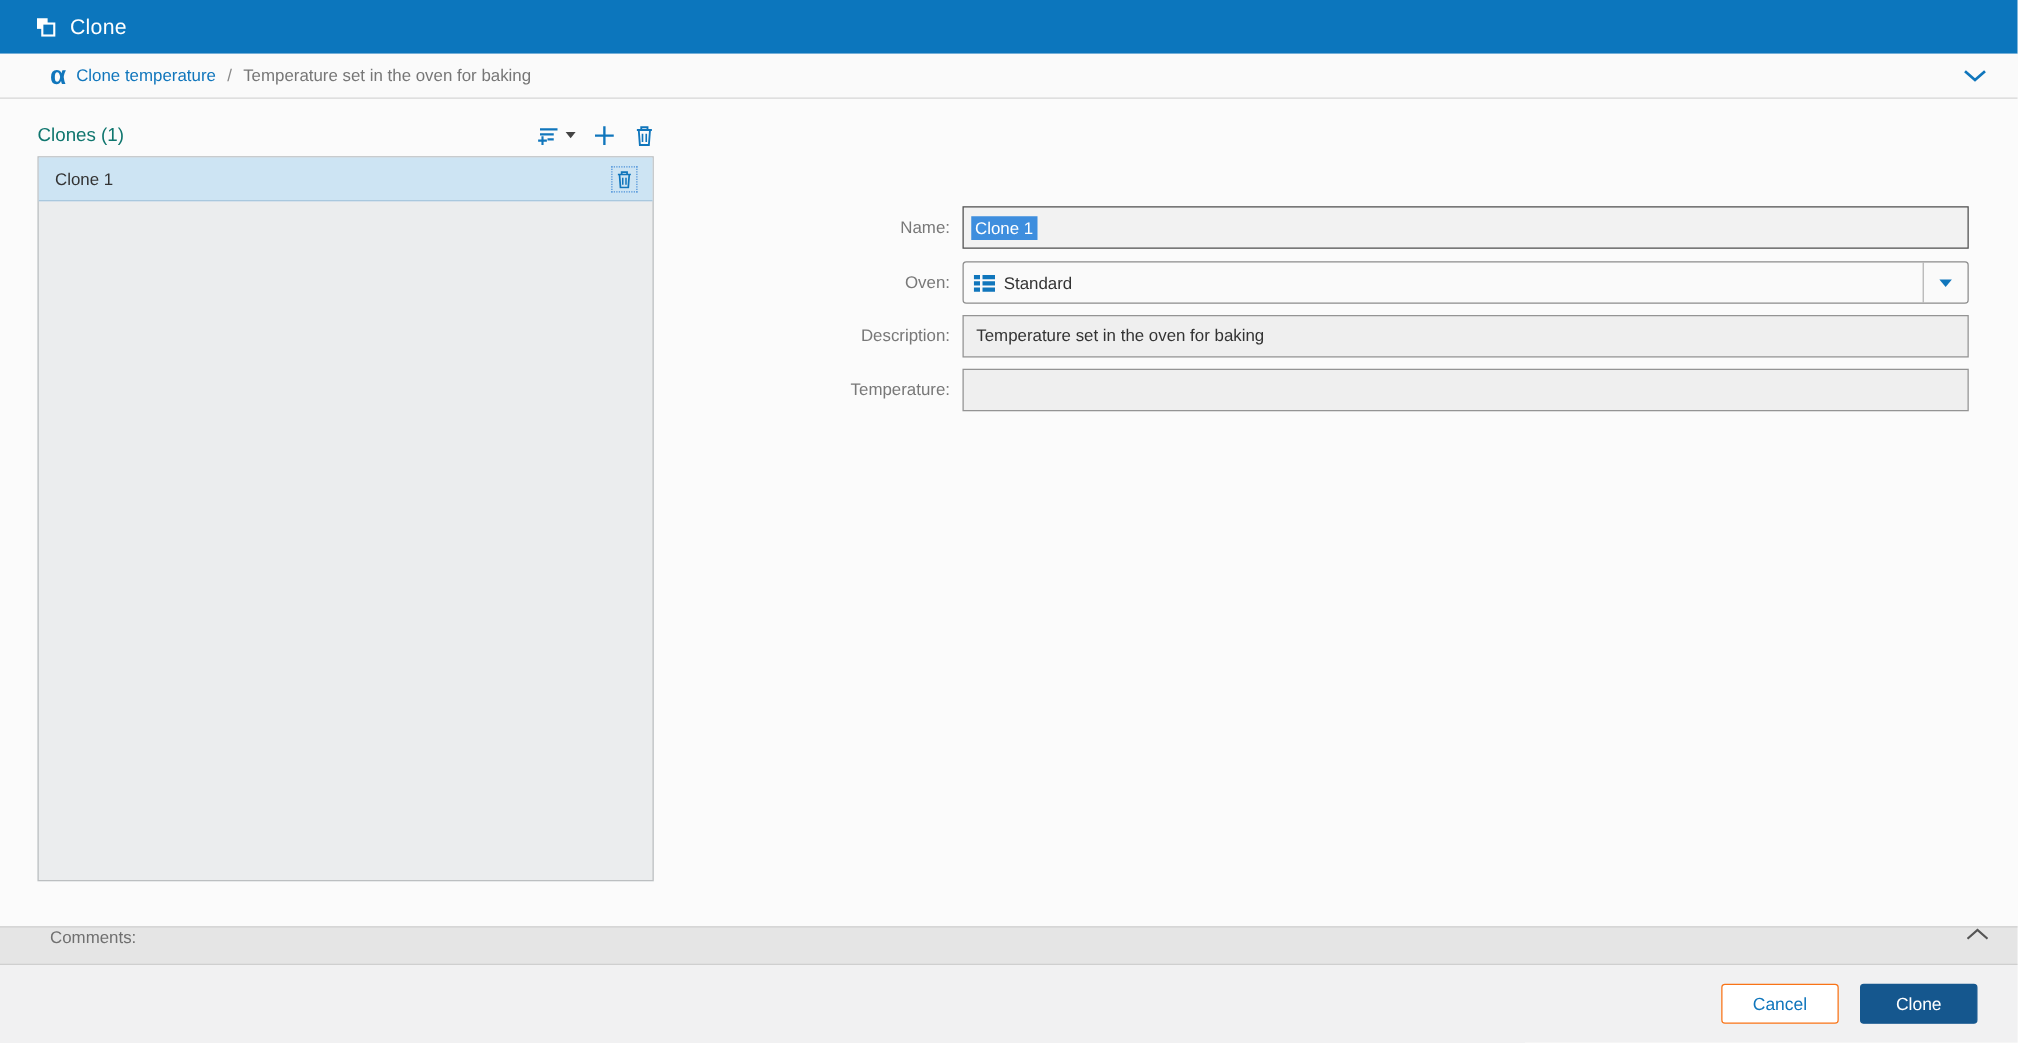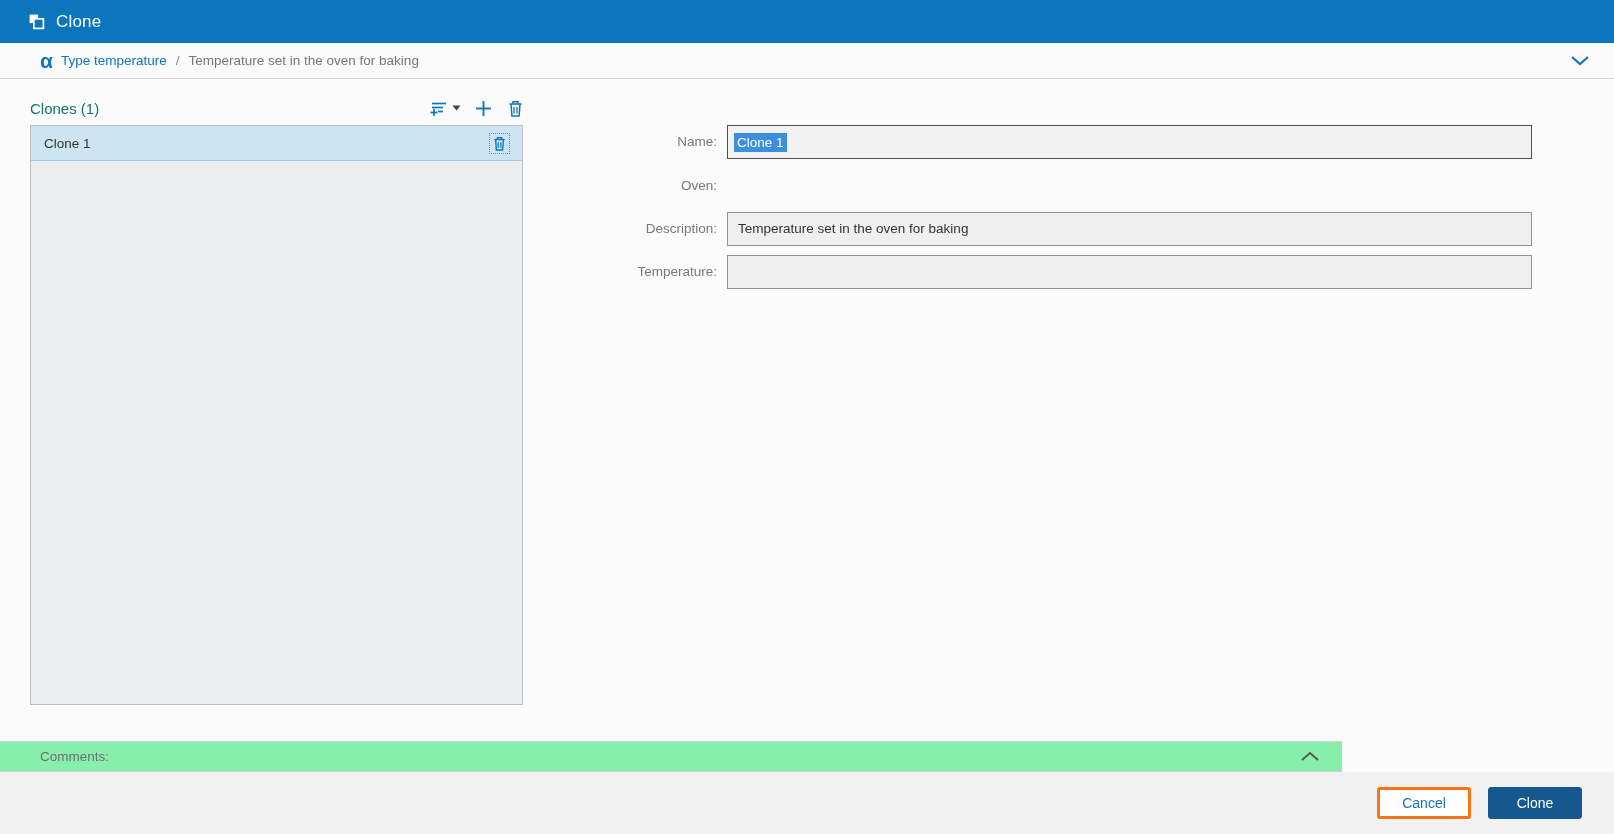--- a/index.html
+++ b/index.html
@@ -53,21 +53,21 @@
     height:35px; background:#cde4f3; border-bottom:1px solid #a9c8de;
     display:flex; align-items:center; padding:0 12px 0 13px;
     font-size:13.5px; color:#333; cursor:pointer;
   }
   .list-row .spacer { flex:1; }
   .row-trash {
     border:1px dotted #4a90d9; padding:2px 3px; display:flex; align-items:center; cursor:pointer;
   }
 
   
-  .form-row { position:absolute; left:592px; width:940px; height:46px; display:flex; }
+  .form-row { position:absolute; left:635px; width:940px; height:46px; display:flex;margin-top:40px; }
   .form-label {
     width:135px; text-align:right; color:#787878; font-size:13.5px;
     line-height:34px; padding-right:10px; flex:none;
   }
   .row-name        { top:125px; }
   .row-type        { top:169px; }
   .row-description { top:212px; }
   .row-displayname { top:255px; }
 
   .field { flex:1; height:34px; }
@@ -90,58 +90,58 @@
   .combo .combo-text { margin-left:7px; }
   .combo .spacer { flex:1; }
   .combo-drop {
     width:36px; height:32px; border-left:1px solid #8c8c8c;
     display:flex; align-items:center; justify-content:center; cursor:pointer;
     border-radius:0 3px 3px 0;
   }
 
   
   .comments-bar {
-    position:absolute; left:0; top:741px; width:1342px; height:31px;
-    background:#86efac; border-top:1px solid #cfcfcf; border-bottom:1px solid #cfcfcf;
-    display:flex; align-items:center; padding:0 22px 0 40px;
+    position:absolute; left:0; top:741px; width:1614px; height:31px;
+    background:#e5e5e5; border-top:1px solid #cfcfcf; border-bottom:1px solid #cfcfcf;
+    display:flex; align-items:flex-start; padding:0 22px 0 40px;
   }
   .comments-bar .comments-label { color:#6f6f6f; font-size:13.5px; }
   .comments-bar .spacer { flex:1; }
 
   
   .footer {
     position:absolute; left:0; top:772px; width:1614px; height:62px;
     background:#f1f1f2;
   }
   .btn {
     position:absolute; top:15px; height:32px; width:94px;
     border-radius:3px; font-size:14px; font-family:"Liberation Sans", sans-serif;
     cursor:pointer; display:flex; align-items:center; justify-content:center;
   }
-  .btn-cancel { left:1377px; background:#fff; border:3px solid #f97316; color:#1076bc; }
+  .btn-cancel { left:1377px; background:#fff; border:1px solid #f97316; color:#1076bc; }
   .btn-clone  { left:1488px; background:#15578e; border:1px solid #15578e; color:#fff; }
 
   .icon { display:inline-flex; align-items:center; justify-content:center; }
 </style>
 </head>
 <body>
 
 <div class="titlebar">
   <span class="icon">
     <svg width="17" height="17" viewBox="0 0 16 16">
       <rect x="1.5" y="1.5" width="8" height="8" fill="#ffffff"></rect>
       <rect x="5.5" y="5.5" width="9" height="9" fill="#0c76bd" stroke="#ffffff" stroke-width="1.6"></rect>
     </svg>
   </span>
   <span class="title">Clone</span>
 </div>
 
 <div class="breadcrumb-bar">
   <span class="alpha-glyph">α</span>
-  <a class="crumb-link">Type temperature</a>
+  <a class="crumb-link">Clone temperature</a>
   <span class="crumb-sep">/</span>
   <span class="crumb-current">Temperature set in the oven for baking</span>
   <span class="spacer"></span>
   <span class="icon">
     <svg width="20" height="11" viewBox="0 0 20 11">
       <polyline points="2,2 10,9 18,2" fill="none" stroke="#1076bc" stroke-width="2.2"></polyline>
     </svg>
   </span>
 </div>
 
@@ -201,20 +201,41 @@
 
 <div class="form-row row-name">
   <span class="form-label">Name:</span>
   <div class="field name-field">
     <span class="selected-text">Clone 1</span>
   </div>
 </div>
 
 <div class="form-row row-type">
   <span class="form-label">Oven:</span>
+  <div class="field combo">
+    <span class="icon">
+      <svg width="17" height="15" viewBox="0 0 17 15">
+        <rect x="0" y="1" width="5" height="3.4" fill="#1076bc"></rect>
+        <rect x="7" y="1" width="10" height="3.4" fill="#1076bc"></rect>
+        <rect x="0" y="6" width="5" height="3.4" fill="#1076bc"></rect>
+        <rect x="7" y="6" width="10" height="3.4" fill="#1076bc"></rect>
+        <rect x="0" y="11" width="5" height="3.4" fill="#1076bc"></rect>
+        <rect x="7" y="11" width="10" height="3.4" fill="#1076bc"></rect>
+      </svg>
+    </span>
+    <span class="combo-text">Standard</span>
+    <span class="spacer"></span>
+    <span class="combo-drop">
+      <span class="icon">
+        <svg width="11" height="7" viewBox="0 0 11 7">
+            <path d="M0.5 0.5h10L5.5 6.5z" fill="#1076bc"></path>
+          </svg>
+      </span>
+    </span>
+  </div>
 </div>
 
 <div class="form-row row-description">
   <span class="form-label">Description:</span>
   <div class="field text-field">Temperature set in the oven for baking</div>
 </div>
 
 <div class="form-row row-displayname">
   <span class="form-label">Temperature:</span>
   <div class="field text-field"></div>

